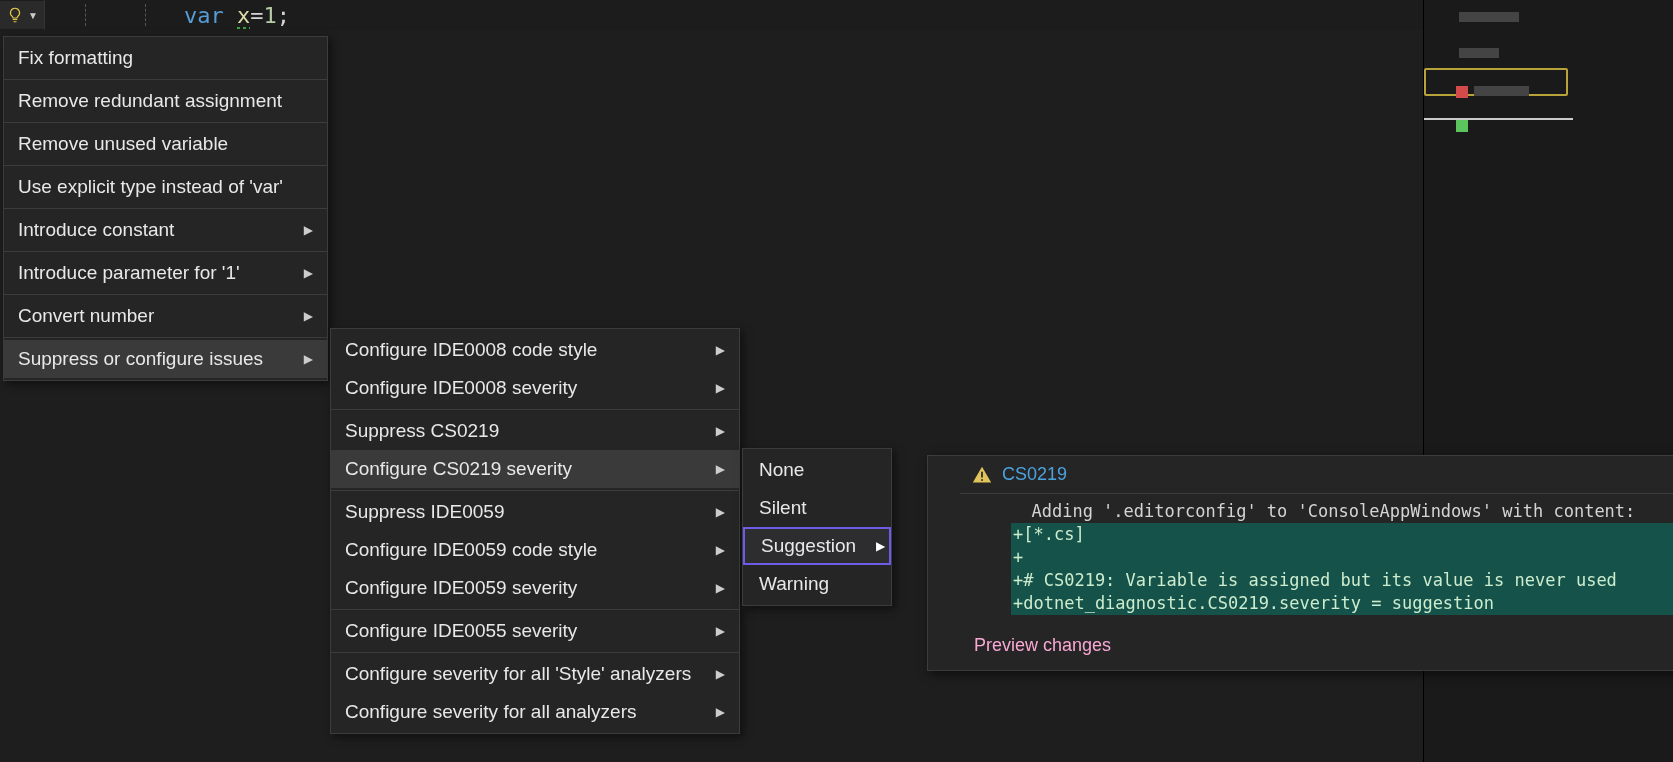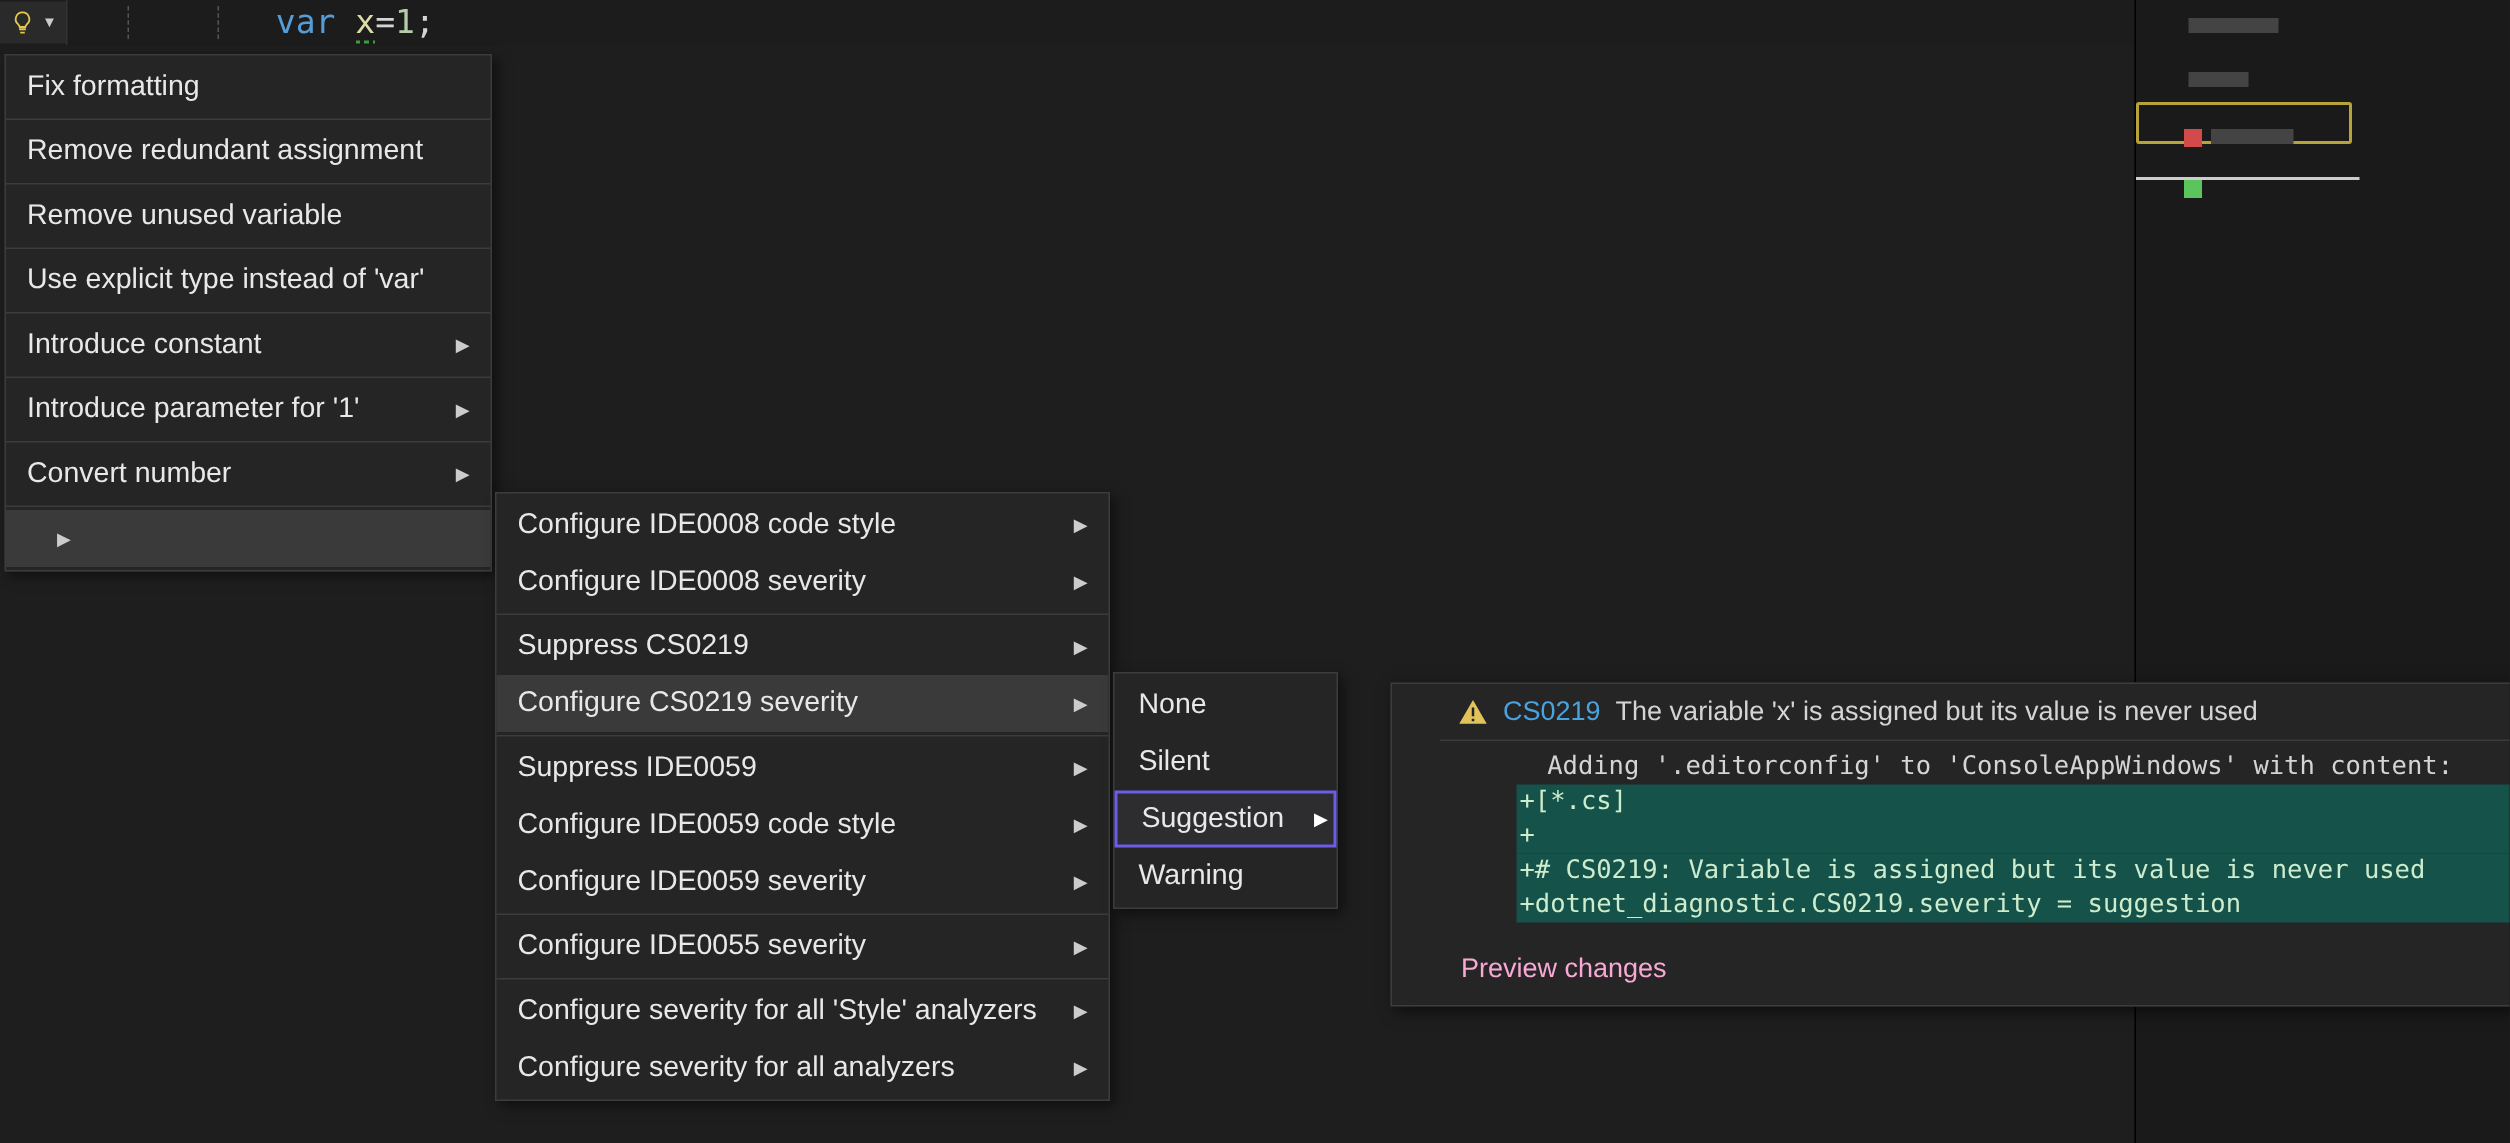--- a/index.html
+++ b/index.html
@@ -207,20 +207,21 @@
       <span>Introduce parameter for '1'</span>
       <span class="sub-arrow">▶</span>
     </div>
     <div class="menu-sep"></div>
     <div class="menu-item">
       <span>Convert number</span>
       <span class="sub-arrow">▶</span>
     </div>
     <div class="menu-sep"></div>
     <div class="menu-item hover">
+      <span>Suppress or configure issues</span>
       <span class="sub-arrow">▶</span>
     </div>
   </div>
 
 <div id="menu2" class="menu" style="left:330px; top:328px; width:410px;">
     <div class="menu-item">
       <span>Configure IDE0008 code style</span>
       <span class="sub-arrow">▶</span>
     </div>
     <div class="menu-item">
@@ -282,21 +283,20 @@
   </div>
 
 <div class="preview" style="left:927px; top:455px; width:792px;padding-left:32px;">
   <div class="preview-head">
     <svg class="warn-icon" viewBox="0 0 24 24">
       <path fill="#e0c35a" d="M12 2 1 21h22L12 2z"></path>
       <rect x="11" y="8" width="2" height="7" fill="#222"></rect>
       <rect x="11" y="17" width="2" height="2" fill="#222"></rect>
     </svg>
     <span class="diag-code">CS0219</span>
-    <span class="diag-msg">The variable 'x' is assigned but its value is never used</span>
   </div>
   <div class="preview-body">
     <span class="ctx-line">  Adding '.editorconfig' to 'ConsoleAppWindows' with content:</span>
     <div id="diff-lines">
         <span class="diff-add">+[*.cs]</span>
         <span class="diff-add">+</span>
         <span class="diff-add">+# CS0219: Variable is assigned but its value is never used</span>
         <span class="diff-add">+dotnet_diagnostic.CS0219.severity = suggestion</span>
       </div>
   </div>

